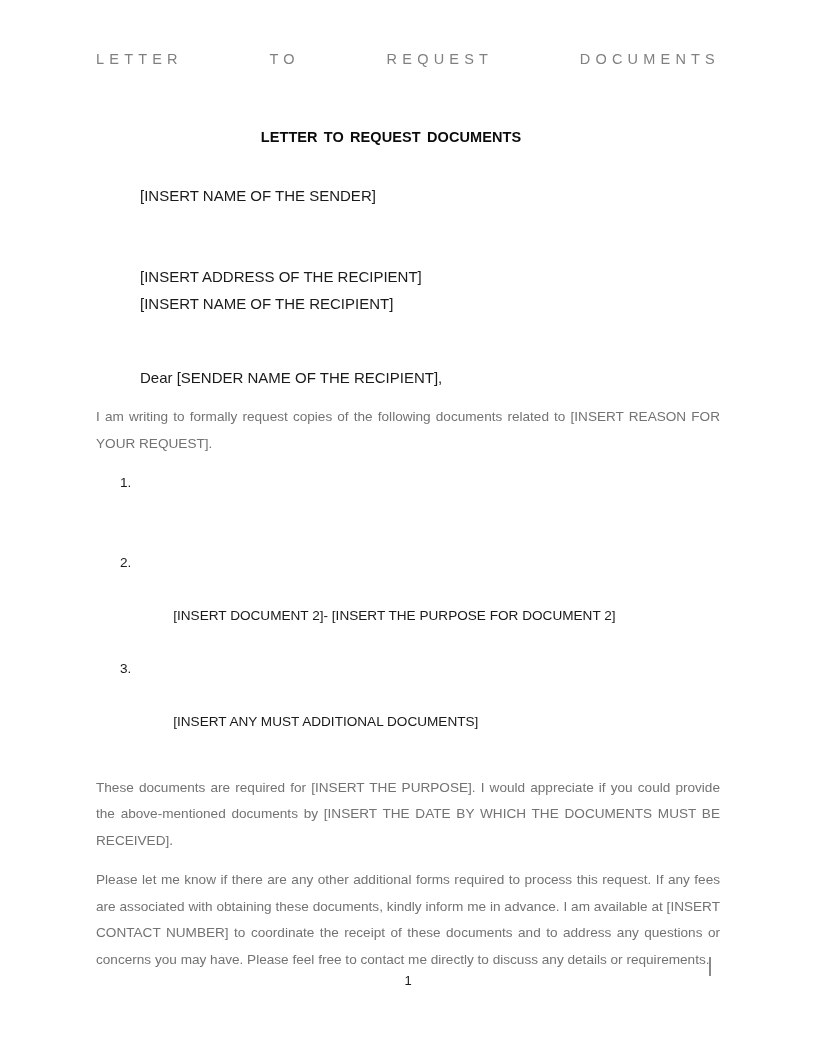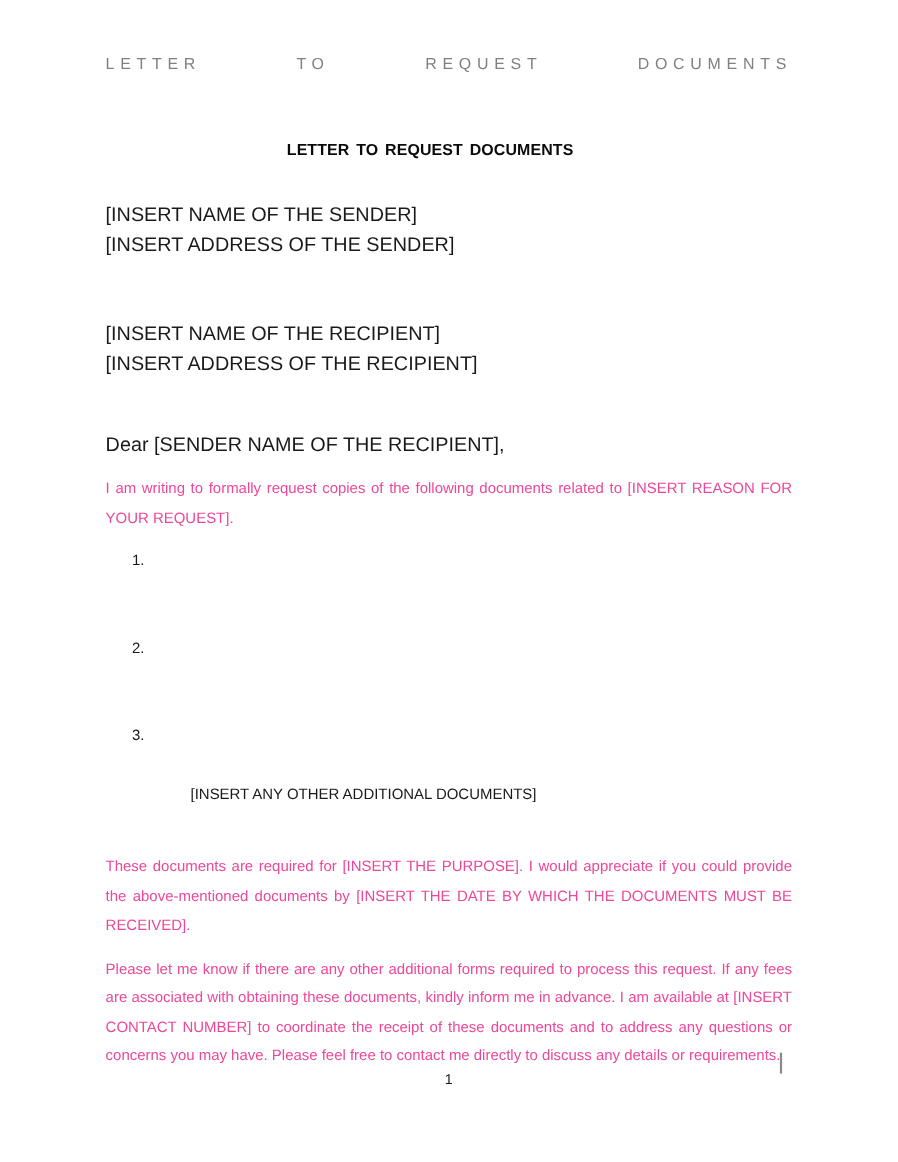--- a/index.html
+++ b/index.html
@@ -55,30 +55,31 @@
 
   
   .body-wrap {
     position: absolute;
     left: 96px;
     top: 182px;
     width: 624px;
   }
 
   .line {
-    font-size: 18px;
+    font-size: 15px;
     line-height: 27px;
     color: #1a1a1a;
     white-space: pre;
+    margin-left: 44px;
   }
 
   .para {
     font-size: 13.6px;
     line-height: 26.5px;
-    color: #ec4899;
+    color: #737373;
     text-align: justify;
     margin: 0;
   }
 
   .gap-sm { height: 13px; }
   .gap-md { height: 27px; }
   .gap-lg { height: 34px; }
 
   
   .num-list {
@@ -128,53 +129,53 @@
 
 <div class="page">
 
   <div class="doc-header">LETTER TO REQUEST DOCUMENTS</div>
 
   <div class="doc-title">LETTER TO REQUEST DOCUMENTS</div>
 
   <div class="body-wrap">
 
     <div class="line">[INSERT NAME OF THE SENDER]</div>
-    <div class="line">[INSERT ADDRESS OF THE SENDER]</div>
 
     <div class="gap-md"></div>
 
 
     <div class="gap-md"></div>
 
+    <div class="line">[INSERT ADDRESS OF THE RECIPIENT]</div>
     <div class="line">[INSERT NAME OF THE RECIPIENT]</div>
-    <div class="line">[INSERT ADDRESS OF THE RECIPIENT]</div>
 
     <div class="gap-lg"></div>
 
 
     <div class="gap-sm"></div>
 
     <div class="line">Dear [SENDER NAME OF THE RECIPIENT],</div>
 
     <div class="gap-sm"></div>
 
     <p class="para">I am writing to formally request copies of the following documents related to [INSERT REASON FOR YOUR REQUEST].</p>
 
     <div class="gap-sm"></div>
 
     <ol class="num-list">
       <li class="num-item">
         <span class="marker">1.</span>
       </li>
       <li class="num-item">
         <span class="marker">2.</span>
+        <span>[INSERT DOCUMENT 2]- [INSERT THE PURPOSE FOR DOCUMENT 2]</span>
       </li>
       <li class="num-item">
         <span class="marker">3.</span>
-        <span>[INSERT ANY OTHER ADDITIONAL DOCUMENTS]</span>
+        <span>[INSERT ANY MUST ADDITIONAL DOCUMENTS]</span>
       </li>
     </ol>
 
     <div class="gap-sm"></div>
 
     <p class="para">These documents are required for [INSERT THE PURPOSE]. I would appreciate if you could provide the above-mentioned documents by [INSERT THE DATE BY WHICH THE DOCUMENTS MUST BE RECEIVED].</p>
 
     <div class="gap-sm"></div>
 
     <p class="para">Please let me know if there are any other additional forms required to process this request. If any fees are associated with obtaining these documents, kindly inform me in advance. I am available at [INSERT CONTACT NUMBER] to coordinate the receipt of these documents and to address any questions or concerns you may have. Please feel free to contact me directly to discuss any details or requirements.</p>

